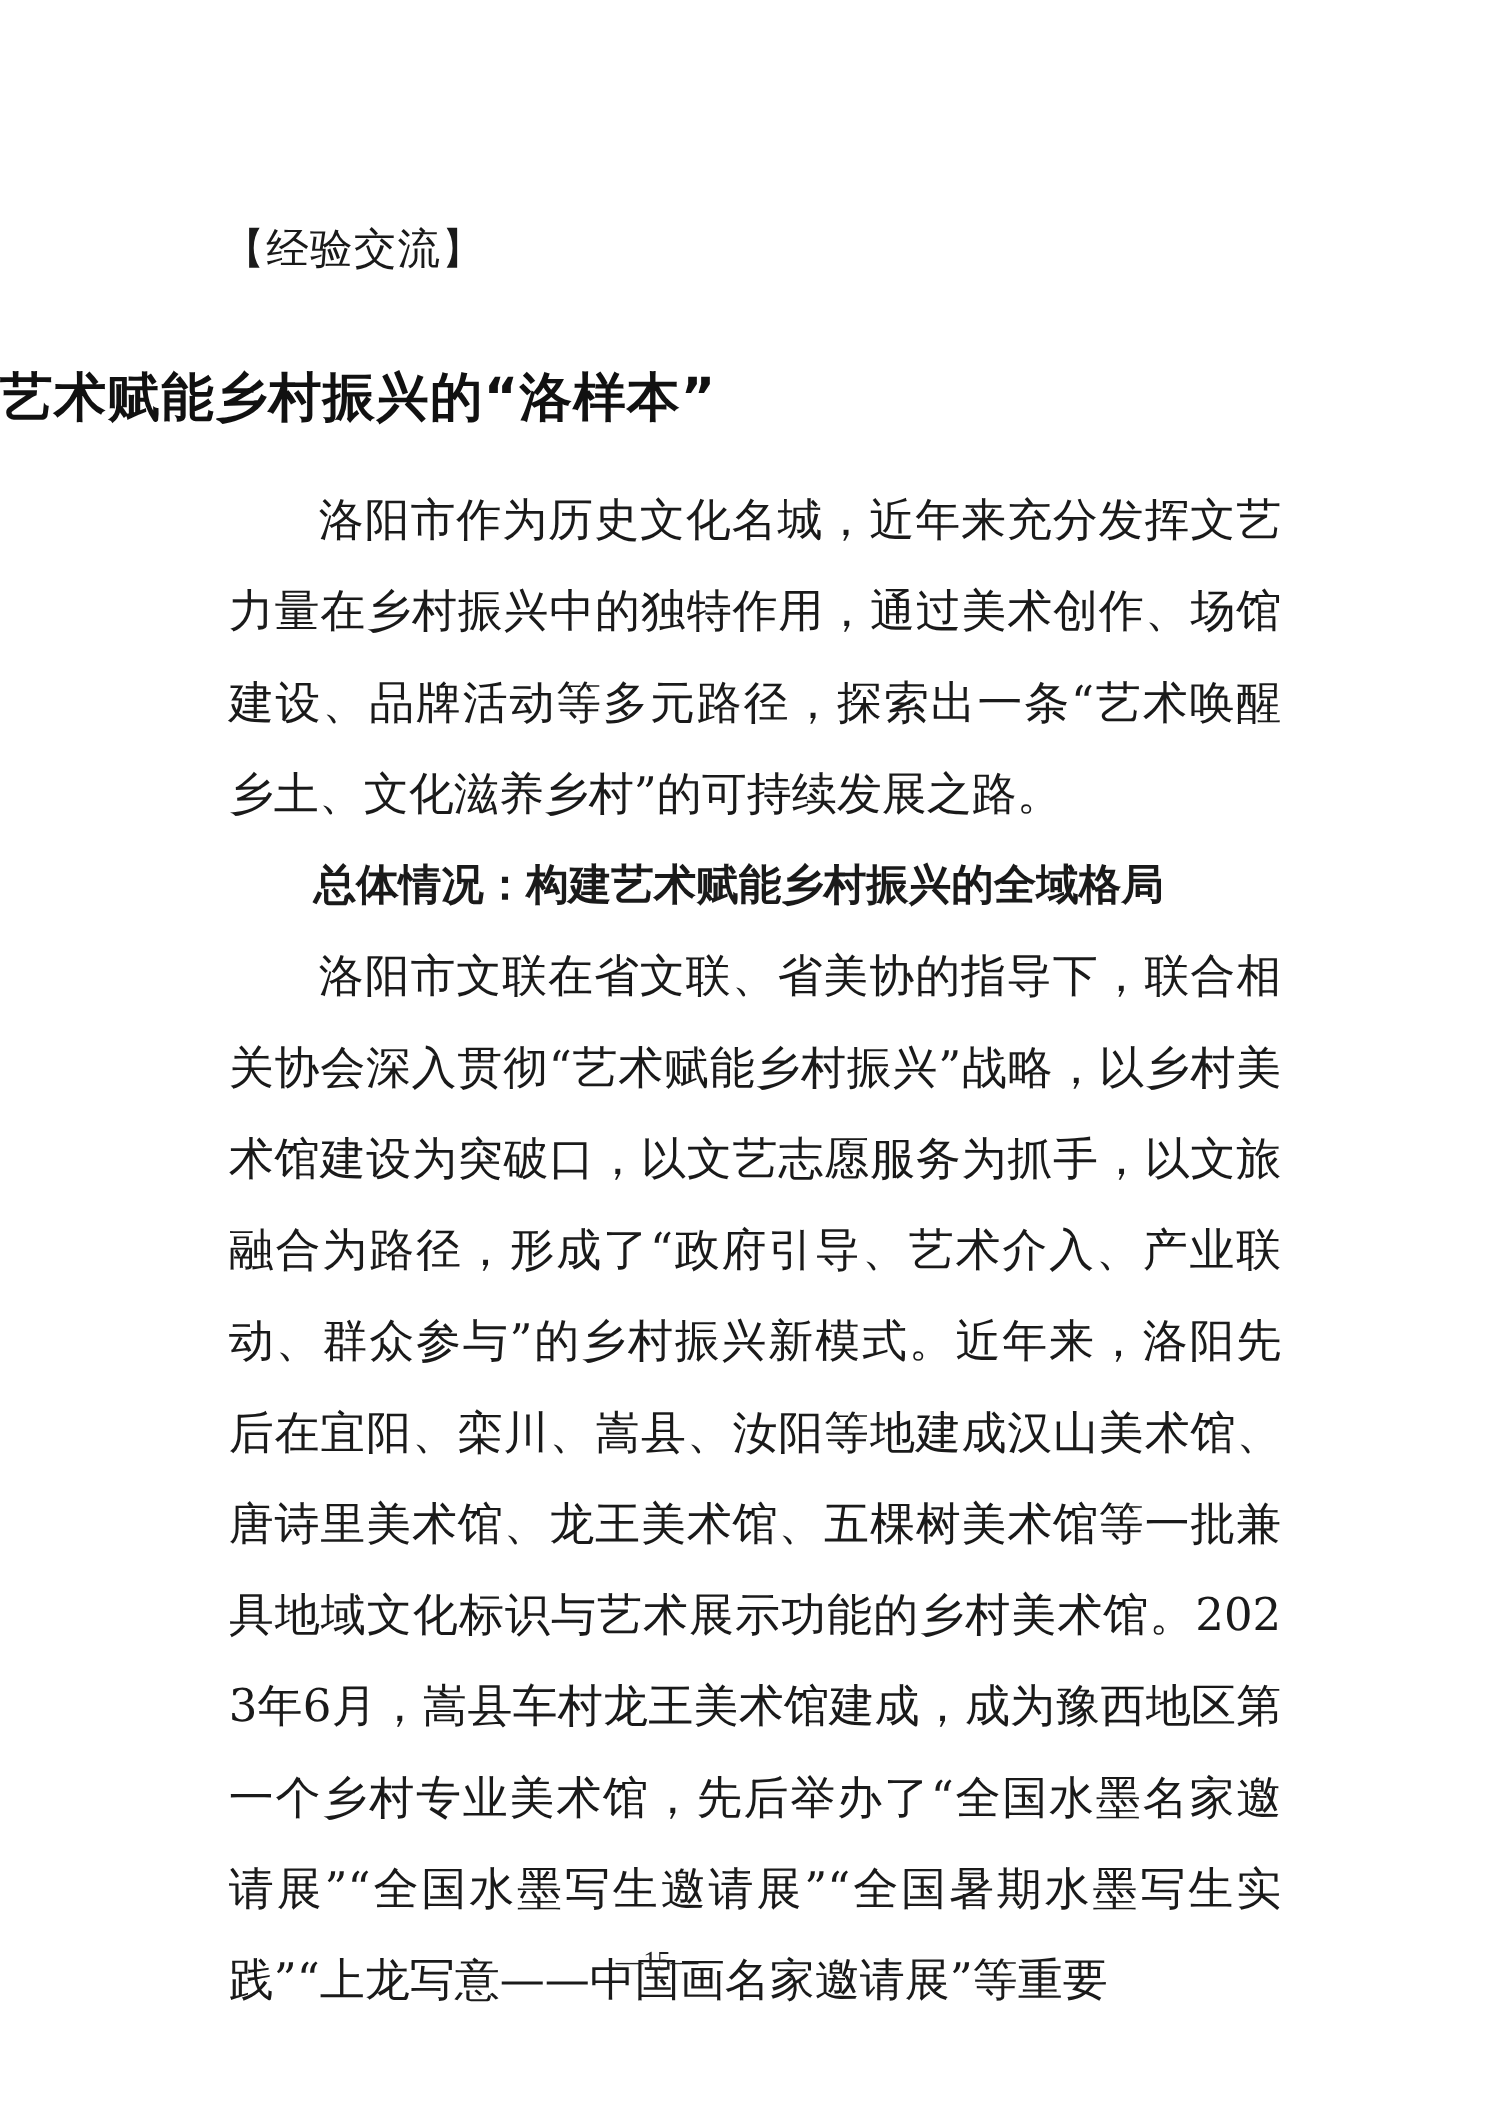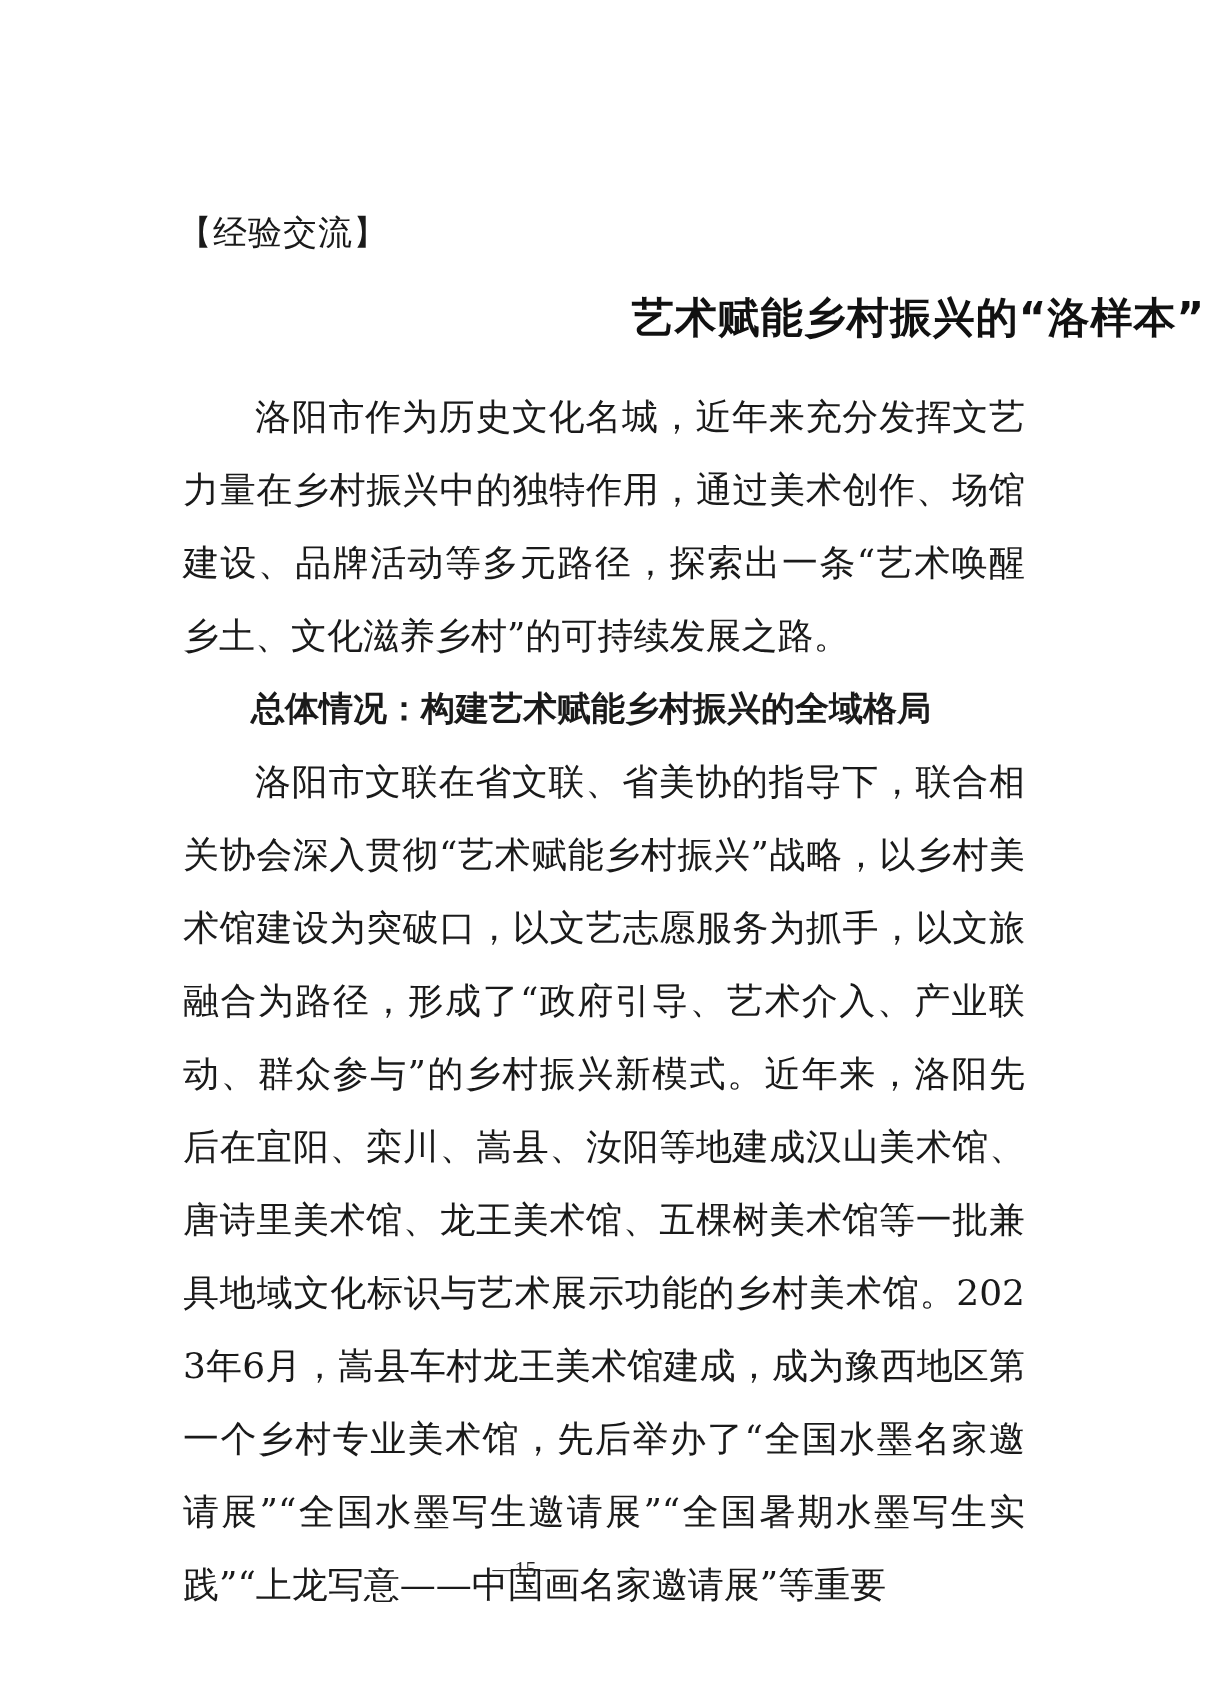--- a/index.html
+++ b/index.html
@@ -3,24 +3,24 @@
 <meta charset="utf-8">
 <style>
   html, body { margin: 0; padding: 0; background: #ffffff; }
   body {
     width: 1205px; height: 1701px; position: relative; overflow: hidden;
     color: #1a1a1a;
   }
   .section-tag {
     position: absolute; left: 178px; top: 176px;
     font-family: "DejaVu Sans", sans-serif;
-    font-size: 34px; letter-spacing: 1px; color: #1a1a1a; margin-top: 34px;
+    font-size: 34px; letter-spacing: 1px; color: #1a1a1a;
   }
   .title {
-    position: absolute; left: 0; width: 1205px; top: 290px; text-align: right;
+    position: absolute; left: 0; width: 1205px; top: 290px; text-align: left;
     font-family: "DejaVu Sans", sans-serif; font-weight: bold;
     font-size: 42px; letter-spacing: 1px; color: #111;
   }
   .body {
     position: absolute; left: 183px; top: 380px; width: 842px;
     font-family: "DejaVu Serif", serif;
     font-size: 36px; line-height: 73px; color: #1a1a1a;
     text-align: justify; text-align-last: left;
   }
   .body p { margin: 0; text-indent: 2em; word-break: break-all; }

